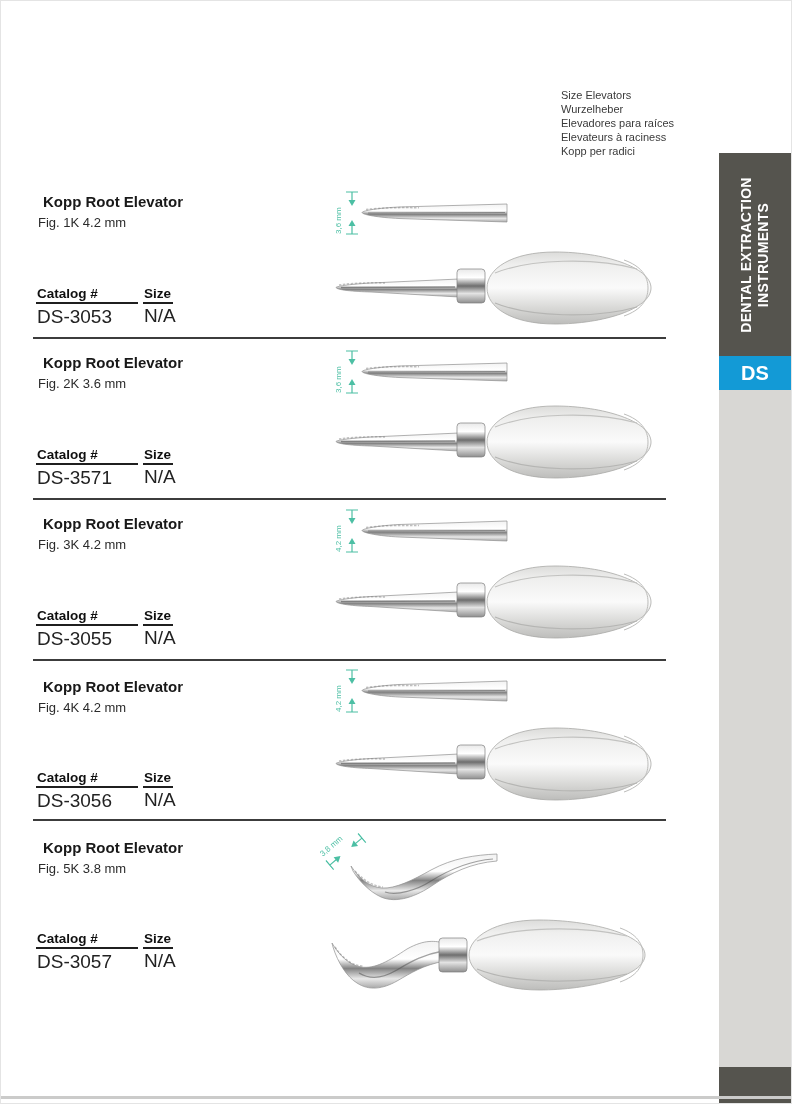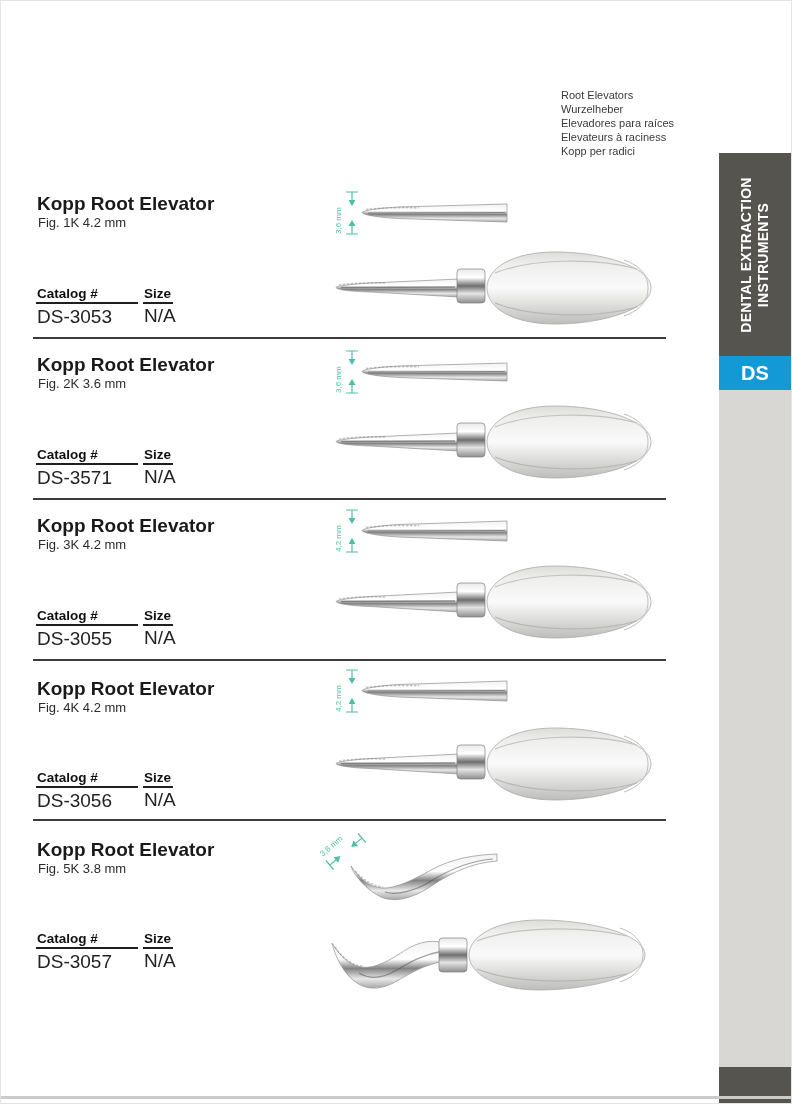--- a/index.html
+++ b/index.html
@@ -16,21 +16,21 @@
   .side-cat-text { position:absolute; left:50%; top:50%; transform:translate(-50%,-50%) rotate(-90deg);
                    color:#fff; font-weight:bold; font-size:14px; line-height:17px; letter-spacing:.3px;
                    white-space:nowrap; text-align:center; }
   .side-code { position:absolute; left:718px; top:355px; width:72px; height:34px; background:var(--tab_blue,#139AD6);
                color:#fff; font-weight:bold; font-size:20px; display:flex; align-items:center; justify-content:center; }
   .side-strip{ position:absolute; left:718px; top:389px; width:72px; height:677px; background:var(--side_strip,#D8D7D4); }
   .side-foot { position:absolute; left:718px; top:1066px; width:72px; height:36px; background:var(--tab_dark,#55544E); }
   .bottom-rule { position:absolute; left:0; top:1095px; width:790px; height:3px; background:#cbcbca; }
 
   
-  .sec-title { position:absolute; left:36px; font-size:19px; font-weight:bold; color:#191919; }
+  .sec-title { position:absolute; left:42px; font-size:15px; font-weight:bold; color:#191919; }
   .sec-fig   { position:absolute; left:37px; font-size:13px; color:#2b2b2b; }
   .th { position:absolute; font-size:13.5px; font-weight:bold; color:#101010; }
   .td { position:absolute; font-size:19px; color:#222; }
   .col-cat { left:36px; } .col-size { left:143px; }
   .rule { position:absolute; height:2px; background:#1f1f1f; }
   .rule-cat { left:35px; width:102px; } .rule-size { left:142px; width:30px; }
   .divider { position:absolute; left:32px; width:633px; height:2px; background:#3c3c3c; }
 
   
   .fig-tip, .fig-instr, .dim { position:absolute; }
@@ -64,21 +64,21 @@
       <stop offset="0.58" stop-color="#838383"></stop>
         <stop offset="0.8" stop-color="#e8e8e8"></stop>
       <stop offset="1" stop-color="#a9a9a9"></stop>
     </linearGradient>
   </defs>
 </svg>
 
 <div class="page">
 
   <div class="langs">
-    <div>Root Elevators</div>
+    <div>Size Elevators</div>
     <div>Wurzelheber</div>
     <div>Elevadores para raíces</div>
     <div>Elevateurs à raciness</div>
     <div>Kopp per radici</div>
   </div>
 
   <div class="side-cat">
     <div class="side-cat-text">
       <div>DENTAL EXTRACTION</div>
       <div>INSTRUMENTS</div>

